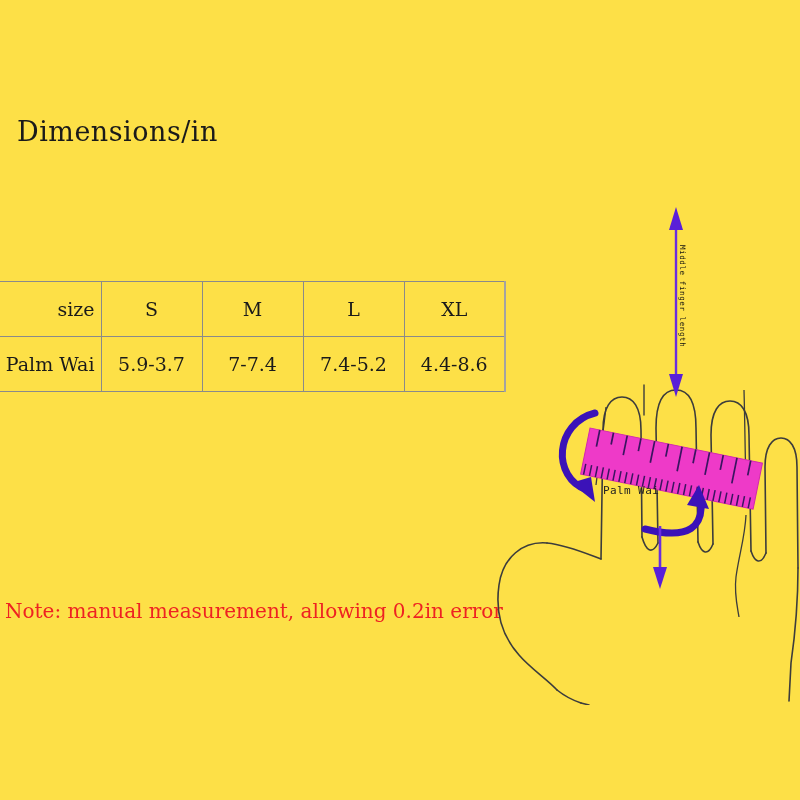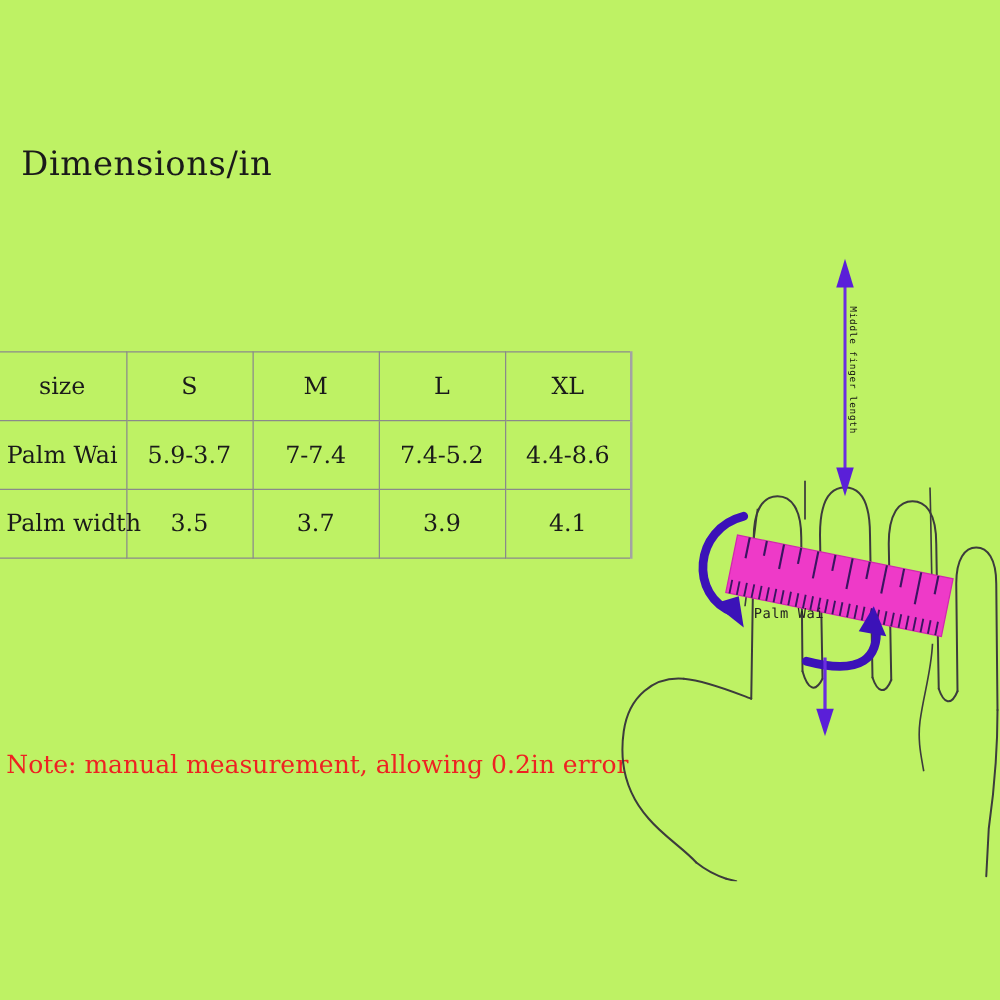--- a/index.html
+++ b/index.html
@@ -4,21 +4,21 @@
 <style>
   html, body {
     margin: 0;
     padding: 0;
     background: #ffffff;
   }
   #root {
     position: relative;
     width: 800px;
     height: 800px;
-    background: #bef264;
+    background: #fde047;
     overflow: hidden;
     font-family: "DejaVu Sans Mono", "Liberation Mono", monospace;
   }
 
   
   #title {
     position: absolute;
     left: 17px;
     top: 116px;
     font-family: "DejaVu Serif", "Liberation Serif", serif;
@@ -43,21 +43,21 @@
     height: 55px;
     padding: 0 6px;
     font-size: 19px;
     color: #1a1a1a;
     text-align: center;
     vertical-align: middle;
     white-space: pre;
     box-sizing: border-box;
   }
   #size-table td.rowhead {
-    text-align: center;
+    text-align: right;
     padding-left: 5px;
   }
   #size-table tr td:first-child { border-left: none; }
   #size-table tr td:last-child  { border-right: 2px solid #a3a3a3; }
 
   
   #note {
     position: absolute;
     left: 5px;
     top: 599px;
@@ -105,27 +105,20 @@
         <td>M</td>
         <td>L</td>
         <td>XL</td>
       </tr>
       <tr>
         <td class="rowhead">Palm Wai</td>
         <td>5.9-3.7</td>
         <td>7-7.4</td>
         <td>7.4-5.2</td>
         <td>4.4-8.6</td>
-      </tr>
-      <tr>
-        <td class="rowhead">Palm width</td>
-        <td>3.5</td>
-        <td>3.7</td>
-        <td>3.9</td>
-        <td>4.1</td>
       </tr>
     </tbody>
   </table>
 
   <div id="note">Note: manual measurement, allowing 0.2in error</div>
 
   <div id="diagram">
     <svg width="305" height="520" viewBox="0 0 305 520" xmlns="http://www.w3.org/2000/svg">
 
       <g fill="none" stroke="#3c3c3c" stroke-width="1.6" stroke-linecap="round" stroke-linejoin="round">

